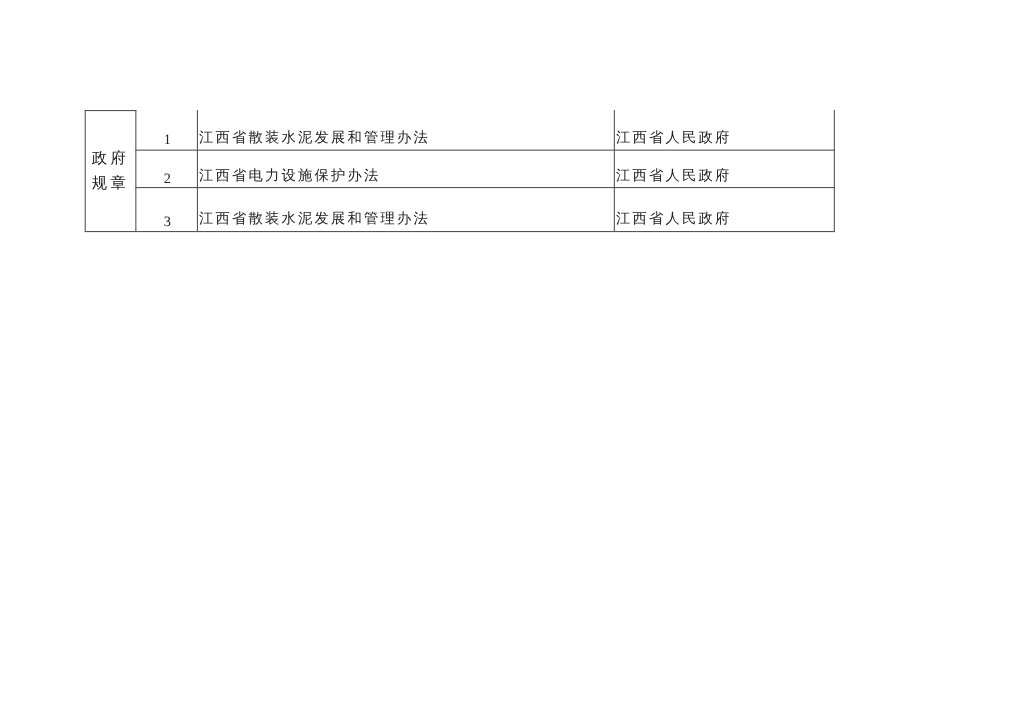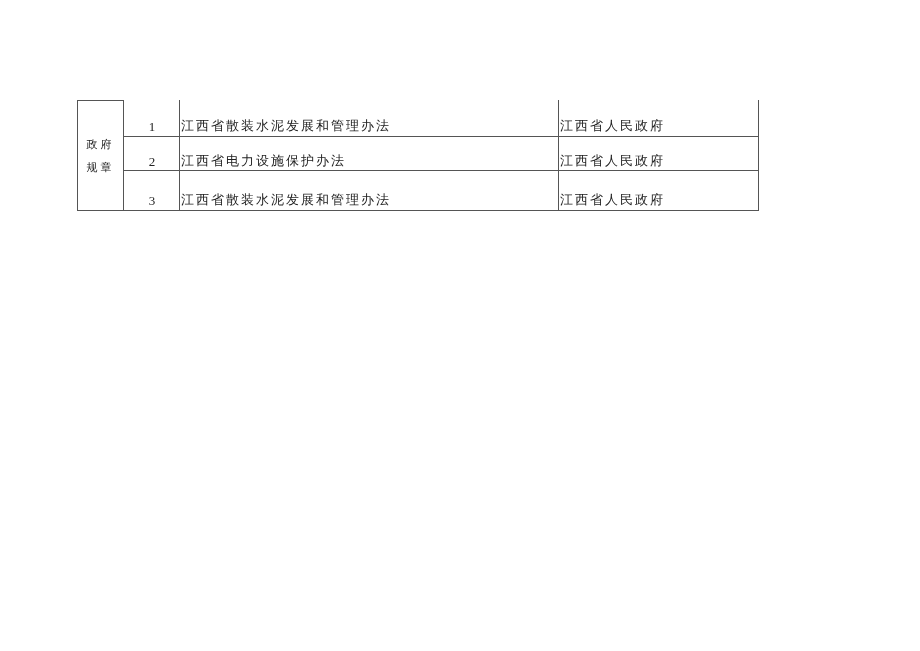--- a/index.html
+++ b/index.html
@@ -4,21 +4,21 @@
   <style>
     html, body { margin: 0; padding: 0; background: #ffffff; }
     body { width: 920px; height: 651px; position: relative; overflow: hidden;
            font-family: "DejaVu Serif", "Liberation Serif", serif; color: #222; }
     .page { position: absolute; left: 0; top: 0; width: 920px; height: 651px; }
     .line { position: absolute; background: #555; }
     .h { height: 1px; }
     .v { width: 1px; }
     .cell-text { position: absolute; font-size: 13px; line-height: 14px; white-space: nowrap; letter-spacing: 2px; }
     .num { position: absolute; font-family: "Liberation Serif", "DejaVu Serif", serif; font-size: 13px; line-height: 14px; text-align: center; width: 56px; }
-    .cat { position: absolute; left: 78px; width: 45px; text-align: center; font-size: 11px; line-height: 23px; letter-spacing: 3px; }
+    .cat { position: absolute; left: 78px; width: 45px; text-align: center; font-size: 14px; line-height: 23px; letter-spacing: 3px; }
   </style>
 </head>
 <body>
 
 <div class="page">
   <div>
 
     <div class="line h" style="left:77px; top:100px; width:47px;"></div>
     <div class="line v" style="left:77px; top:100px; height:111px;"></div>
     <div class="line v" style="left:123px; top:100px; height:111px;"></div>

